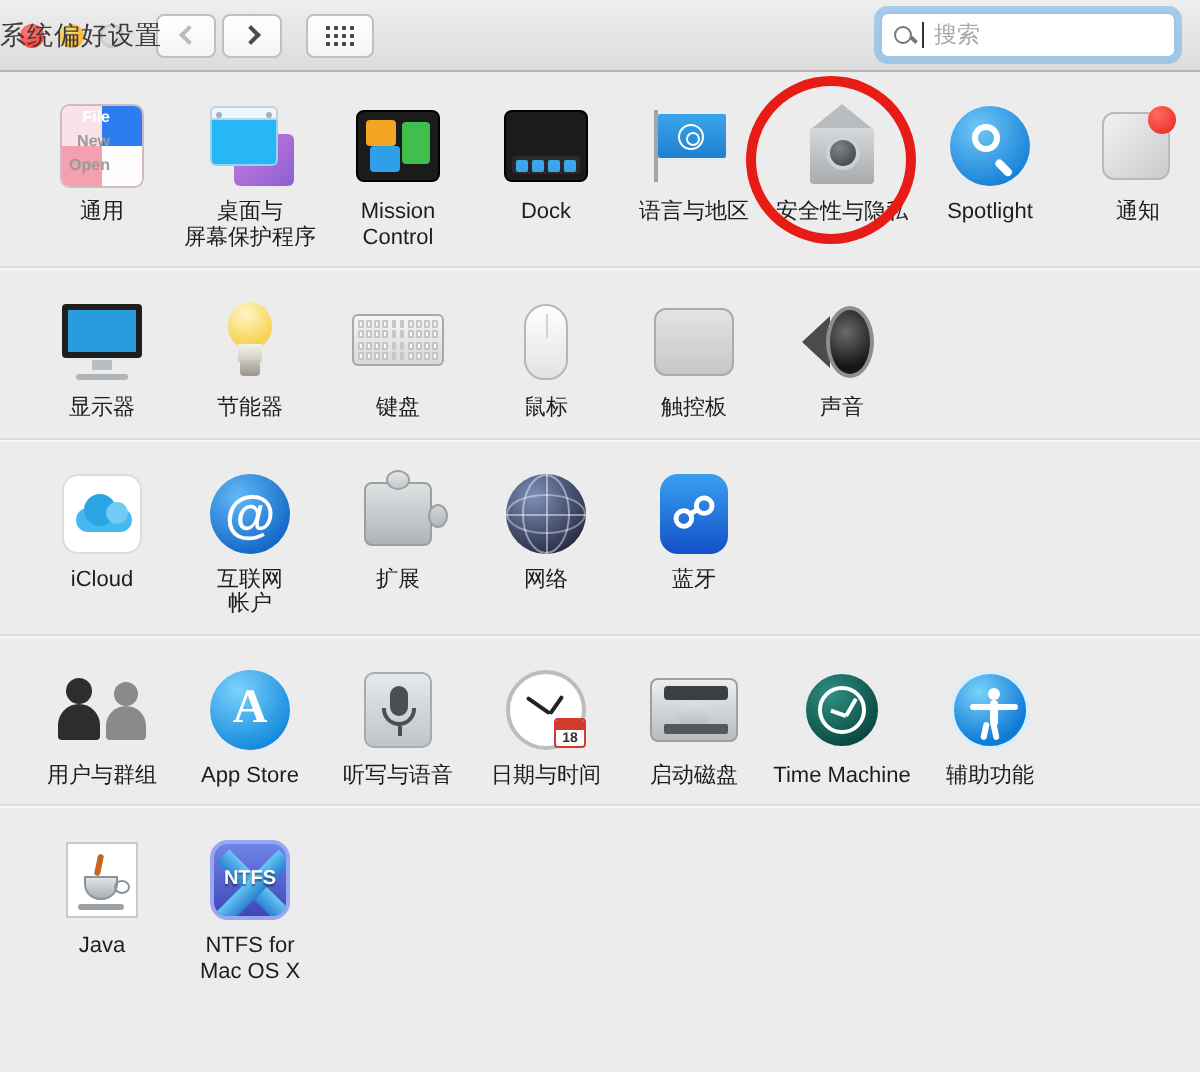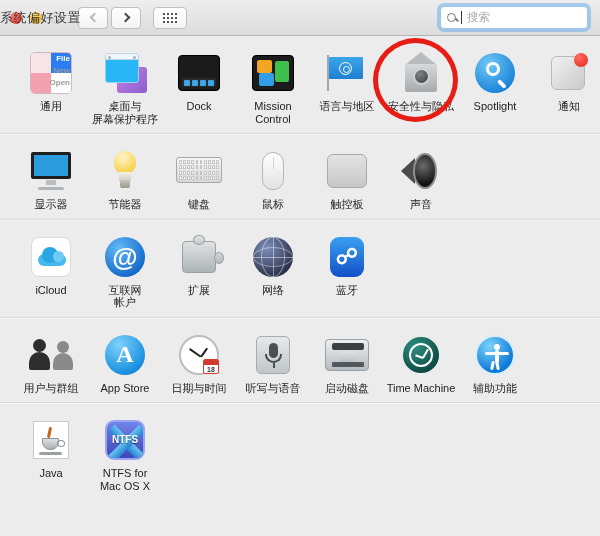--- a/index.html
+++ b/index.html
@@ -84,21 +84,21 @@
   }
 
   
   .general { width:42px;height:42px;margin:2px auto 0;border-radius:5px;overflow:hidden;
              background:#fff;border:1px solid #d0b9c0;position:relative;}
   .general .quad { position:absolute;width:50%;height:50%; }
   .general .q1{left:0;top:0;background:#f7e3e8;}
   .general .q2{right:0;top:0;background:#2c7df0;}
   .general .q3{left:0;bottom:0;background:#f4a0ae;}
   .general .q4{right:0;bottom:0;background:#fdfdfd;}
-  .general .txt{position:absolute;right:1px;font:bold 8px "Liberation Sans",sans-serif;color:#fff;}
+  .general .txt{position:absolute;right:16px;font:bold 8px "Liberation Sans",sans-serif;color:#fff;}
   .general .t1{top:1px;}
   .general .t2{top:13px;color:#9b9b9b;}
   .general .t3{top:25px;color:#9b9b9b;}
 
   .dsk { position:relative;width:44px;height:40px;margin:3px auto 0; }
   .dsk .back{position:absolute;right:0;bottom:0;width:30px;height:26px;border-radius:3px;
              background:linear-gradient(135deg,#c77de0,#8c5fd0);}
   .dsk .front{position:absolute;left:2px;top:4px;width:34px;height:26px;border-radius:3px;
               background:#29b6f6;border:1px solid #8fd6f4;}
   .dsk .bar{position:absolute;left:2px;top:0px;width:34px;height:7px;border-radius:3px 3px 0 0;
@@ -432,41 +432,41 @@
                 <span class="back"></span>
                 <span class="front"></span>
                 <span class="bar"></span>
               </div>
           </div>
           <div class="label">桌面与<br>屏幕保护程序</div>
         </div>
 
         <div class="cell">
           <div class="icon">
-            <div class="dock">
-                <span class="tray">
-                  <i></i>
-                  <i></i>
-                  <i></i>
-                  <i></i>
-                </span>
-              </div>
-          </div>
-          <div class="label">Dock</div>
-        </div>
-
-        <div class="cell">
-          <div class="icon">
             <div class="mctl">
                 <i class="a"></i>
                 <i class="b"></i>
                 <i class="c"></i>
               </div>
           </div>
           <div class="label">Mission<br>Control</div>
+        </div>
+
+        <div class="cell">
+          <div class="icon">
+            <div class="dock">
+                <span class="tray">
+                  <i></i>
+                  <i></i>
+                  <i></i>
+                  <i></i>
+                </span>
+              </div>
+          </div>
+          <div class="label">Dock</div>
         </div>
 
         <div class="cell">
           <div class="icon">
             <div class="flag">
                 <span class="pole"></span>
                 <span class="cloth"></span>
                 <span class="un"></span>
               </div>
           </div>
@@ -687,49 +687,49 @@
         </div>
 
 
         <div class="cell">
           <div class="icon">
             <div class="aps">
                 <span class="a">A</span>
               </div>
           </div>
           <div class="label">App Store</div>
+        </div>
+
+        <div class="cell">
+          <div class="icon">
+            <div class="mic">
+                <span class="cap"></span>
+                <span class="arc"></span>
+                <span class="st"></span>
+              </div>
+          </div>
+          <div class="label">听写与语音</div>
         </div>
 
         <div class="cell">
           <div class="icon">
             <div class="clock">
               <span class="hh"></span>
                 <span class="mh"></span>
               <span class="cal">
                   <b></b>
                   <span>18</span>
                 </span>
             </div>
           </div>
           <div class="label">日期与时间</div>
         </div>
 
         <div class="cell">
           <div class="icon">
-            <div class="mic">
-                <span class="cap"></span>
-                <span class="arc"></span>
-                <span class="st"></span>
-              </div>
-          </div>
-          <div class="label">听写与语音</div>
-        </div>
-
-        <div class="cell">
-          <div class="icon">
             <div class="hdd">
                 <span class="top"></span>
                 <span class="cir"></span>
                 <span class="bt2"></span>
               </div>
           </div>
           <div class="label">启动磁盘</div>
         </div>
 
         <div class="cell">

